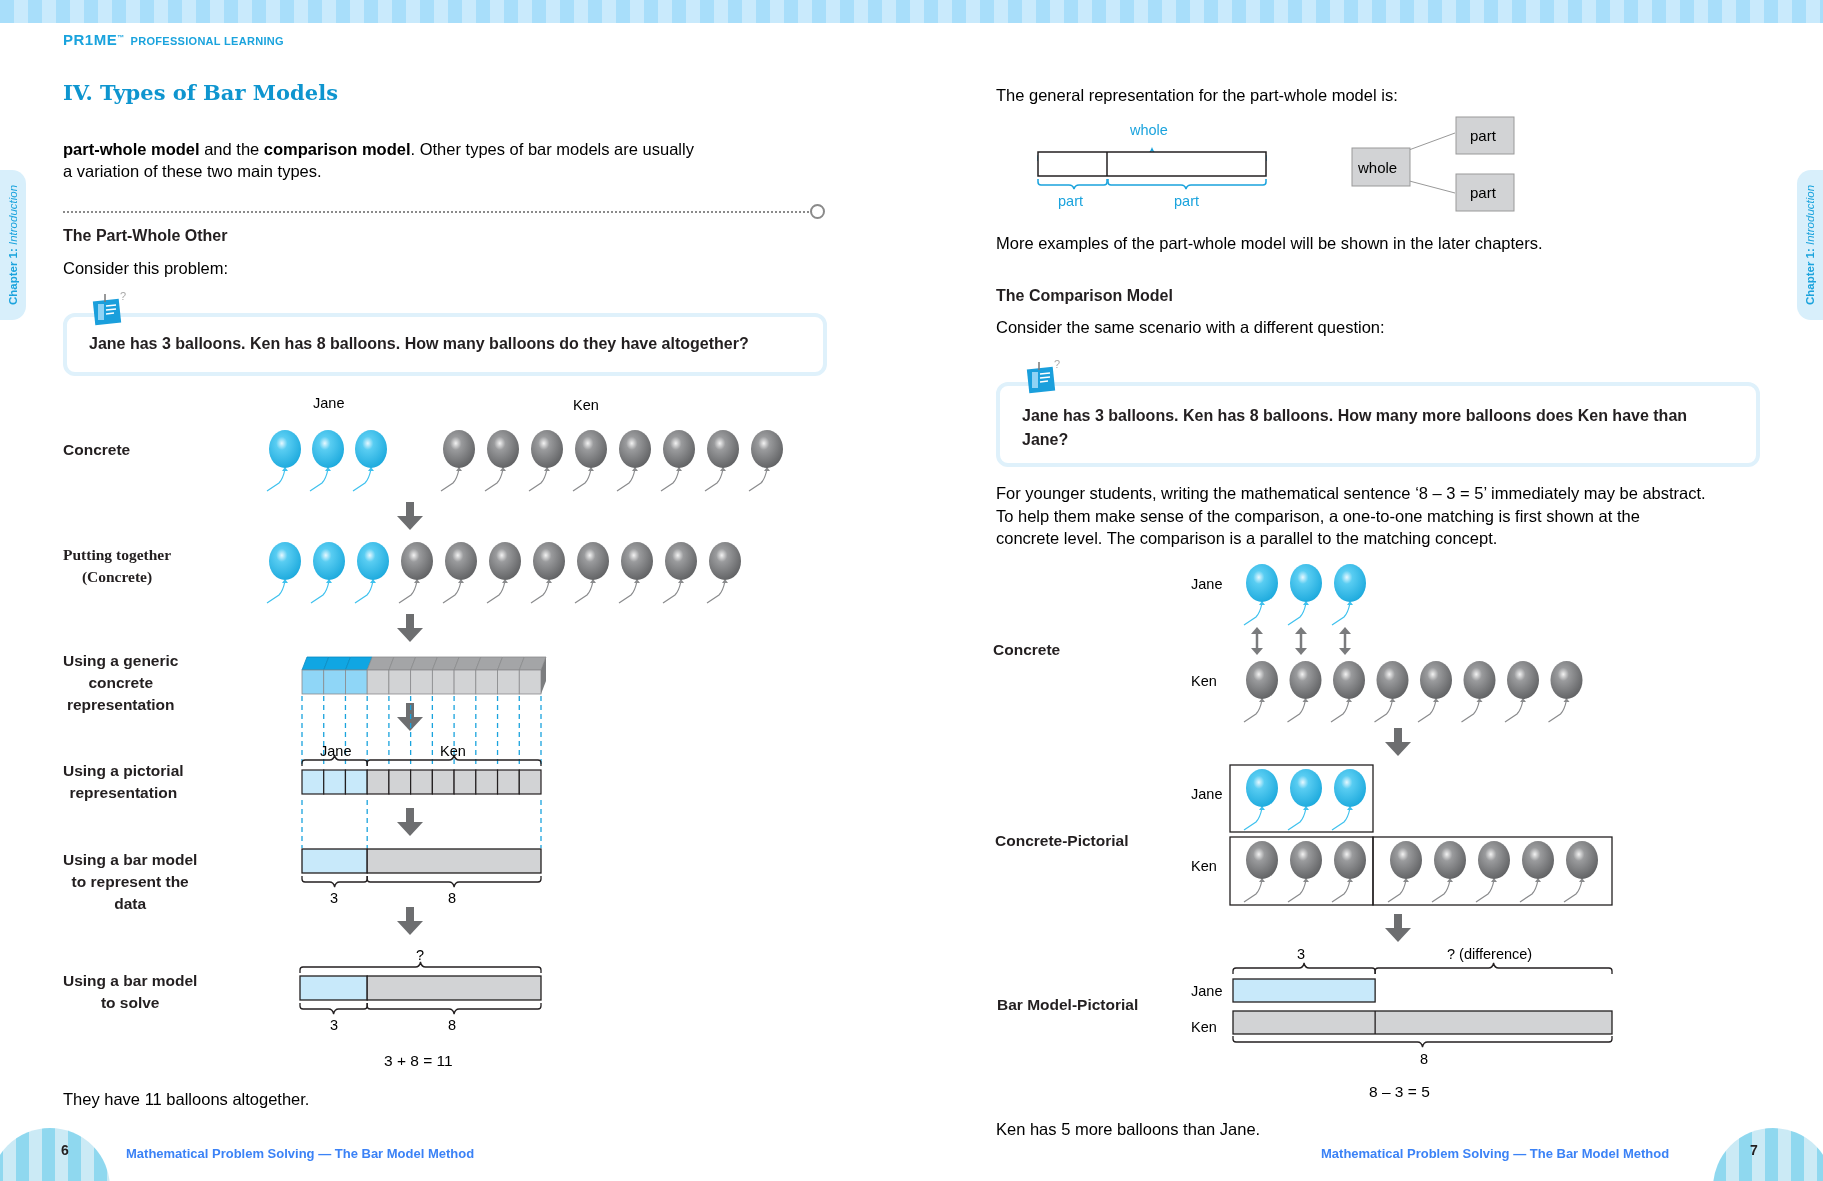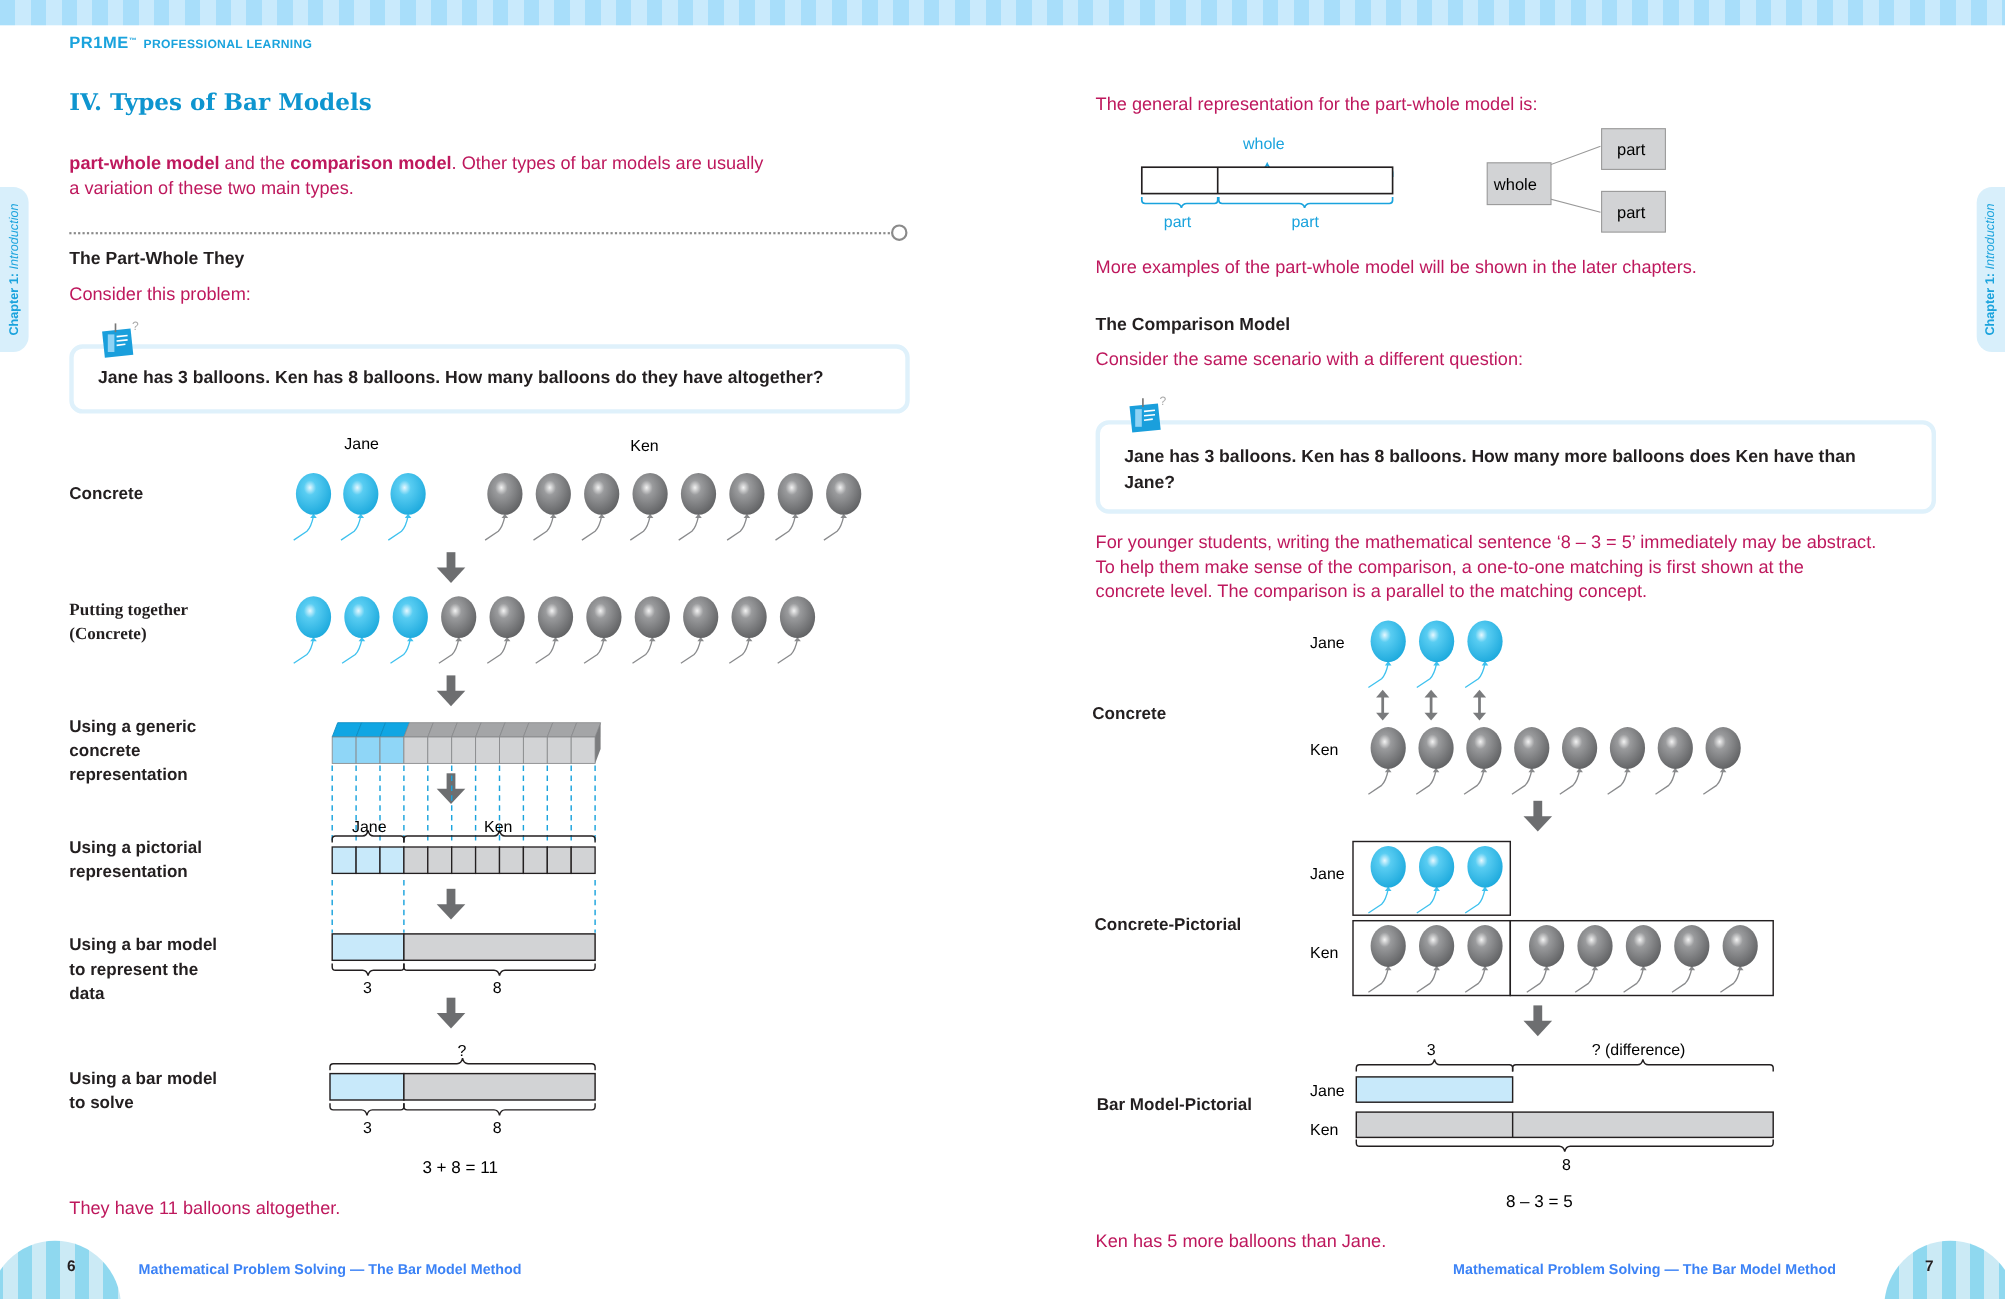--- a/index.html
+++ b/index.html
@@ -10,37 +10,37 @@
   .topstripe {
     position:absolute; left:0; top:0; width:1823px; height:23px;
     background: repeating-linear-gradient(90deg,#a8defa 0 14px,#c9eafc 14px 28px);
   }
   .abs { position:absolute; }
   .brand { left:63px; top:31px; font-size:13px; font-weight:bold; color:#1aa3dd; letter-spacing:0.3px; }
   .brand .logo { font-size:15px; font-weight:900; letter-spacing:0.5px; }
   .brand sup { font-size:7px; }
   .brand .pl { font-size:11px; margin-left:6px; }
   h1.title { left:63px; top:80px; margin:0; font-family:"DejaVu Serif", serif; font-size:21px; font-weight:bold; color:#0e95cf; }
-  .p { font-size:16.5px; line-height:22.5px; color:#be185d; }
+  .p { font-size:16.5px; line-height:22.5px; color:#000000; }
   .b { font-weight:bold; }
   .sub { font-size:16px; font-weight:bold; }
   .dotline { left:63px; top:211px; width:750px; height:0; border-top:2px dotted #8a8a8a; }
   .dotcircle { left:810px; top:204px; width:11px; height:11px; border:2px solid #8a8a8a; border-radius:50%; background:#fff; }
   .sidetab {
     position:absolute; width:26px; height:150px; background:#d8effb; color:#1aa3dd;
     font-size:11.5px; font-weight:bold; display:flex; align-items:center; justify-content:center;
   }
   .sidetab span { transform:rotate(-90deg); white-space:nowrap; }
   .sidetab i { font-weight:normal; font-style:italic; }
   .qbox {
     position:absolute; border:4px solid #dff1fb; border-radius:12px; background:#fff;
     font-size:16px; font-weight:bold; line-height:24px; color:#231f20;
   }
   .qicon { position:absolute; width:40px; height:40px; }
-  .lbl { position:absolute; font-size:15.5px; font-weight:bold; line-height:22px; color:#231f20; }
+  .lbl { position:absolute; font-size:15.5px; font-weight:bold; line-height:22px; color:#231f20;text-align:center; }
   .footer { position:absolute; font-size:13px; font-weight:bold; color:#3b82f6; }
   .pagecirc { position:absolute; width:120px; height:120px; border-radius:50%;
     background: repeating-linear-gradient(90deg,#8fd8ef 0 13px,#cbeaf5 13px 26px); }
   .pagenum { position:absolute; font-size:14px; font-weight:bold; color:#231f20; }
   svg text { font-family:"Liberation Sans", sans-serif; }
 </style>
 </head>
 <body>
 
 <div class="topstripe"></div>
@@ -60,21 +60,21 @@
 
 <div class="abs p" style="left:63px;top:115px;width:700px;">
   <br>
   <span class="b">part-whole model</span><span> and the </span><span class="b">comparison model</span><span>. Other types of bar models are usually</span><br>
   <span>a variation of these two main types.</span>
 </div>
 
 <div class="abs dotline"></div>
 <div class="abs dotcircle"></div>
 
-<div class="abs sub" style="left:63px;top:227px;">The Part-Whole They</div>
+<div class="abs sub" style="left:63px;top:227px;">The Part-Whole Other</div>
 <div class="abs p" style="left:63px;top:257px;">Consider this problem:</div>
 
 <div class="qbox" style="left:63px;top:313px;width:756px;height:55px;">
   <div style="position:absolute;left:22px;top:15px;">Jane has 3 balloons. Ken has 8 balloons. How many balloons do they have altogether?</div>
 </div>
 <svg class="qicon" style="left:90px;top:290px;" viewBox="0 0 40 40">
   <rect x="4" y="10" width="26" height="24" fill="#1a9fdc" transform="rotate(-6 17 22)"></rect>
   <rect x="8" y="14" width="6" height="16" fill="#8fd3f5"></rect>
   <line x1="16" y1="16" x2="26" y2="15" stroke="#fff" stroke-width="1.5"></line>
   <line x1="16" y1="20" x2="26" y2="19" stroke="#fff" stroke-width="1.5"></line>

